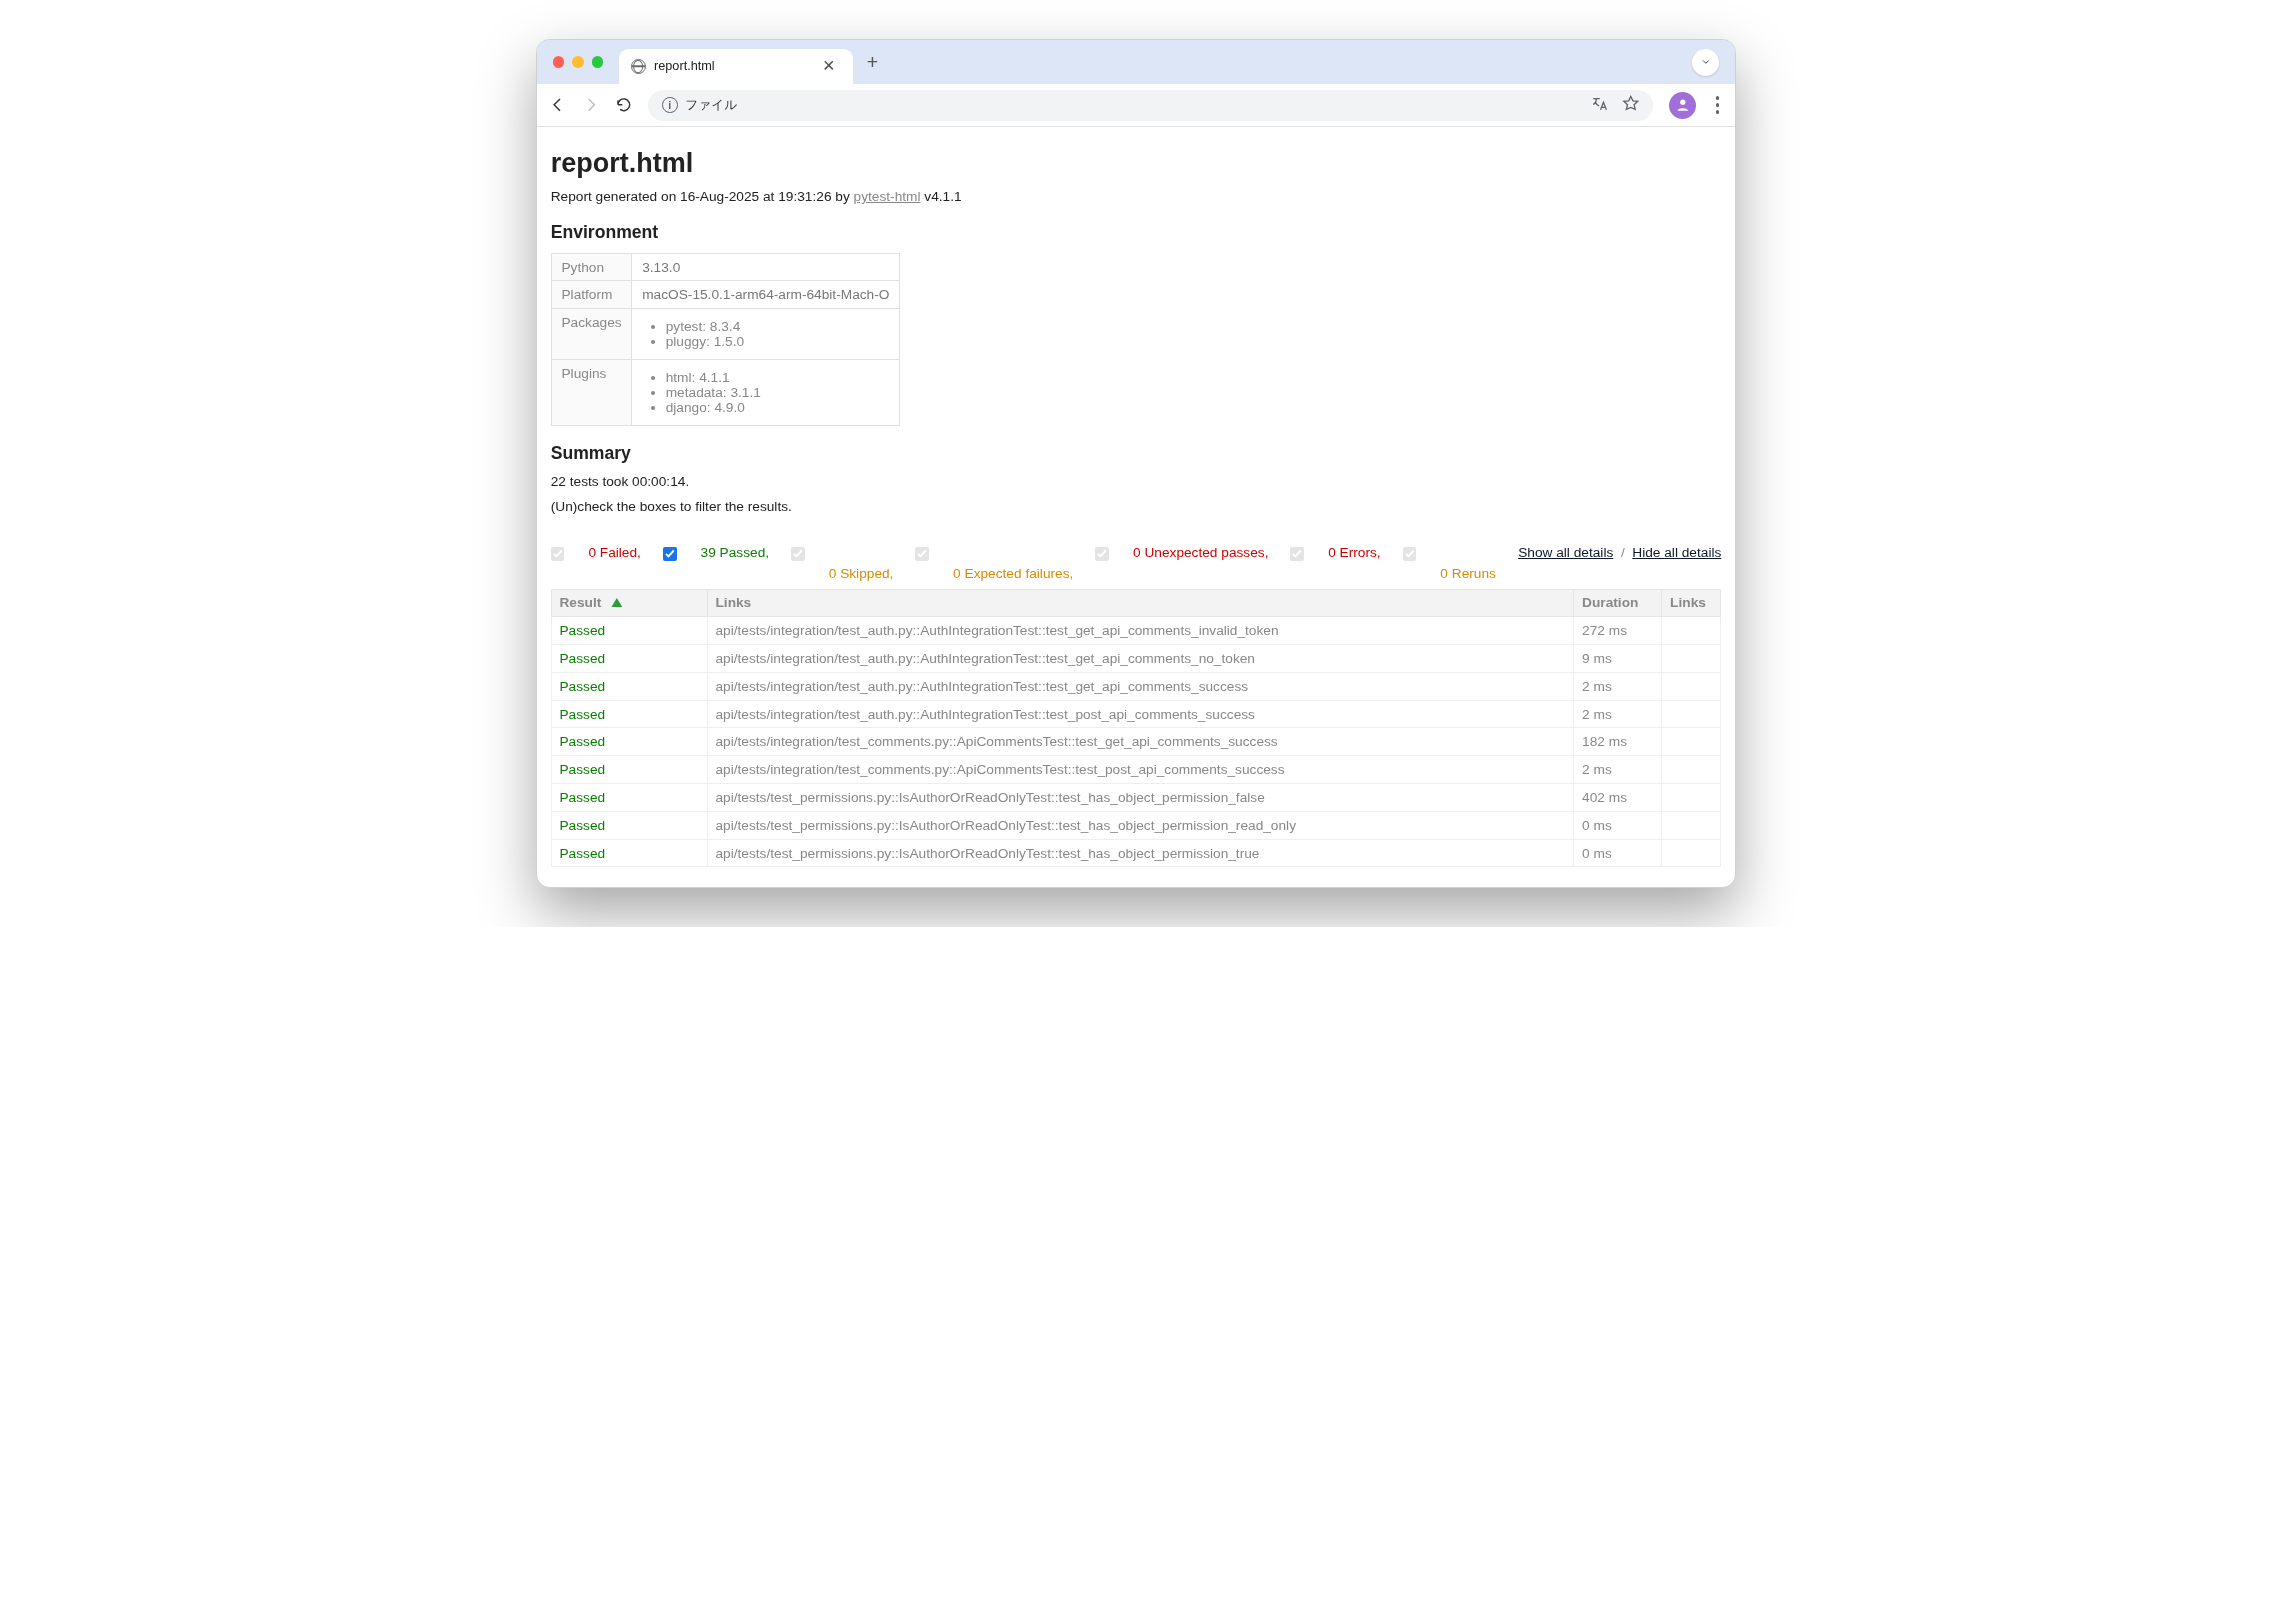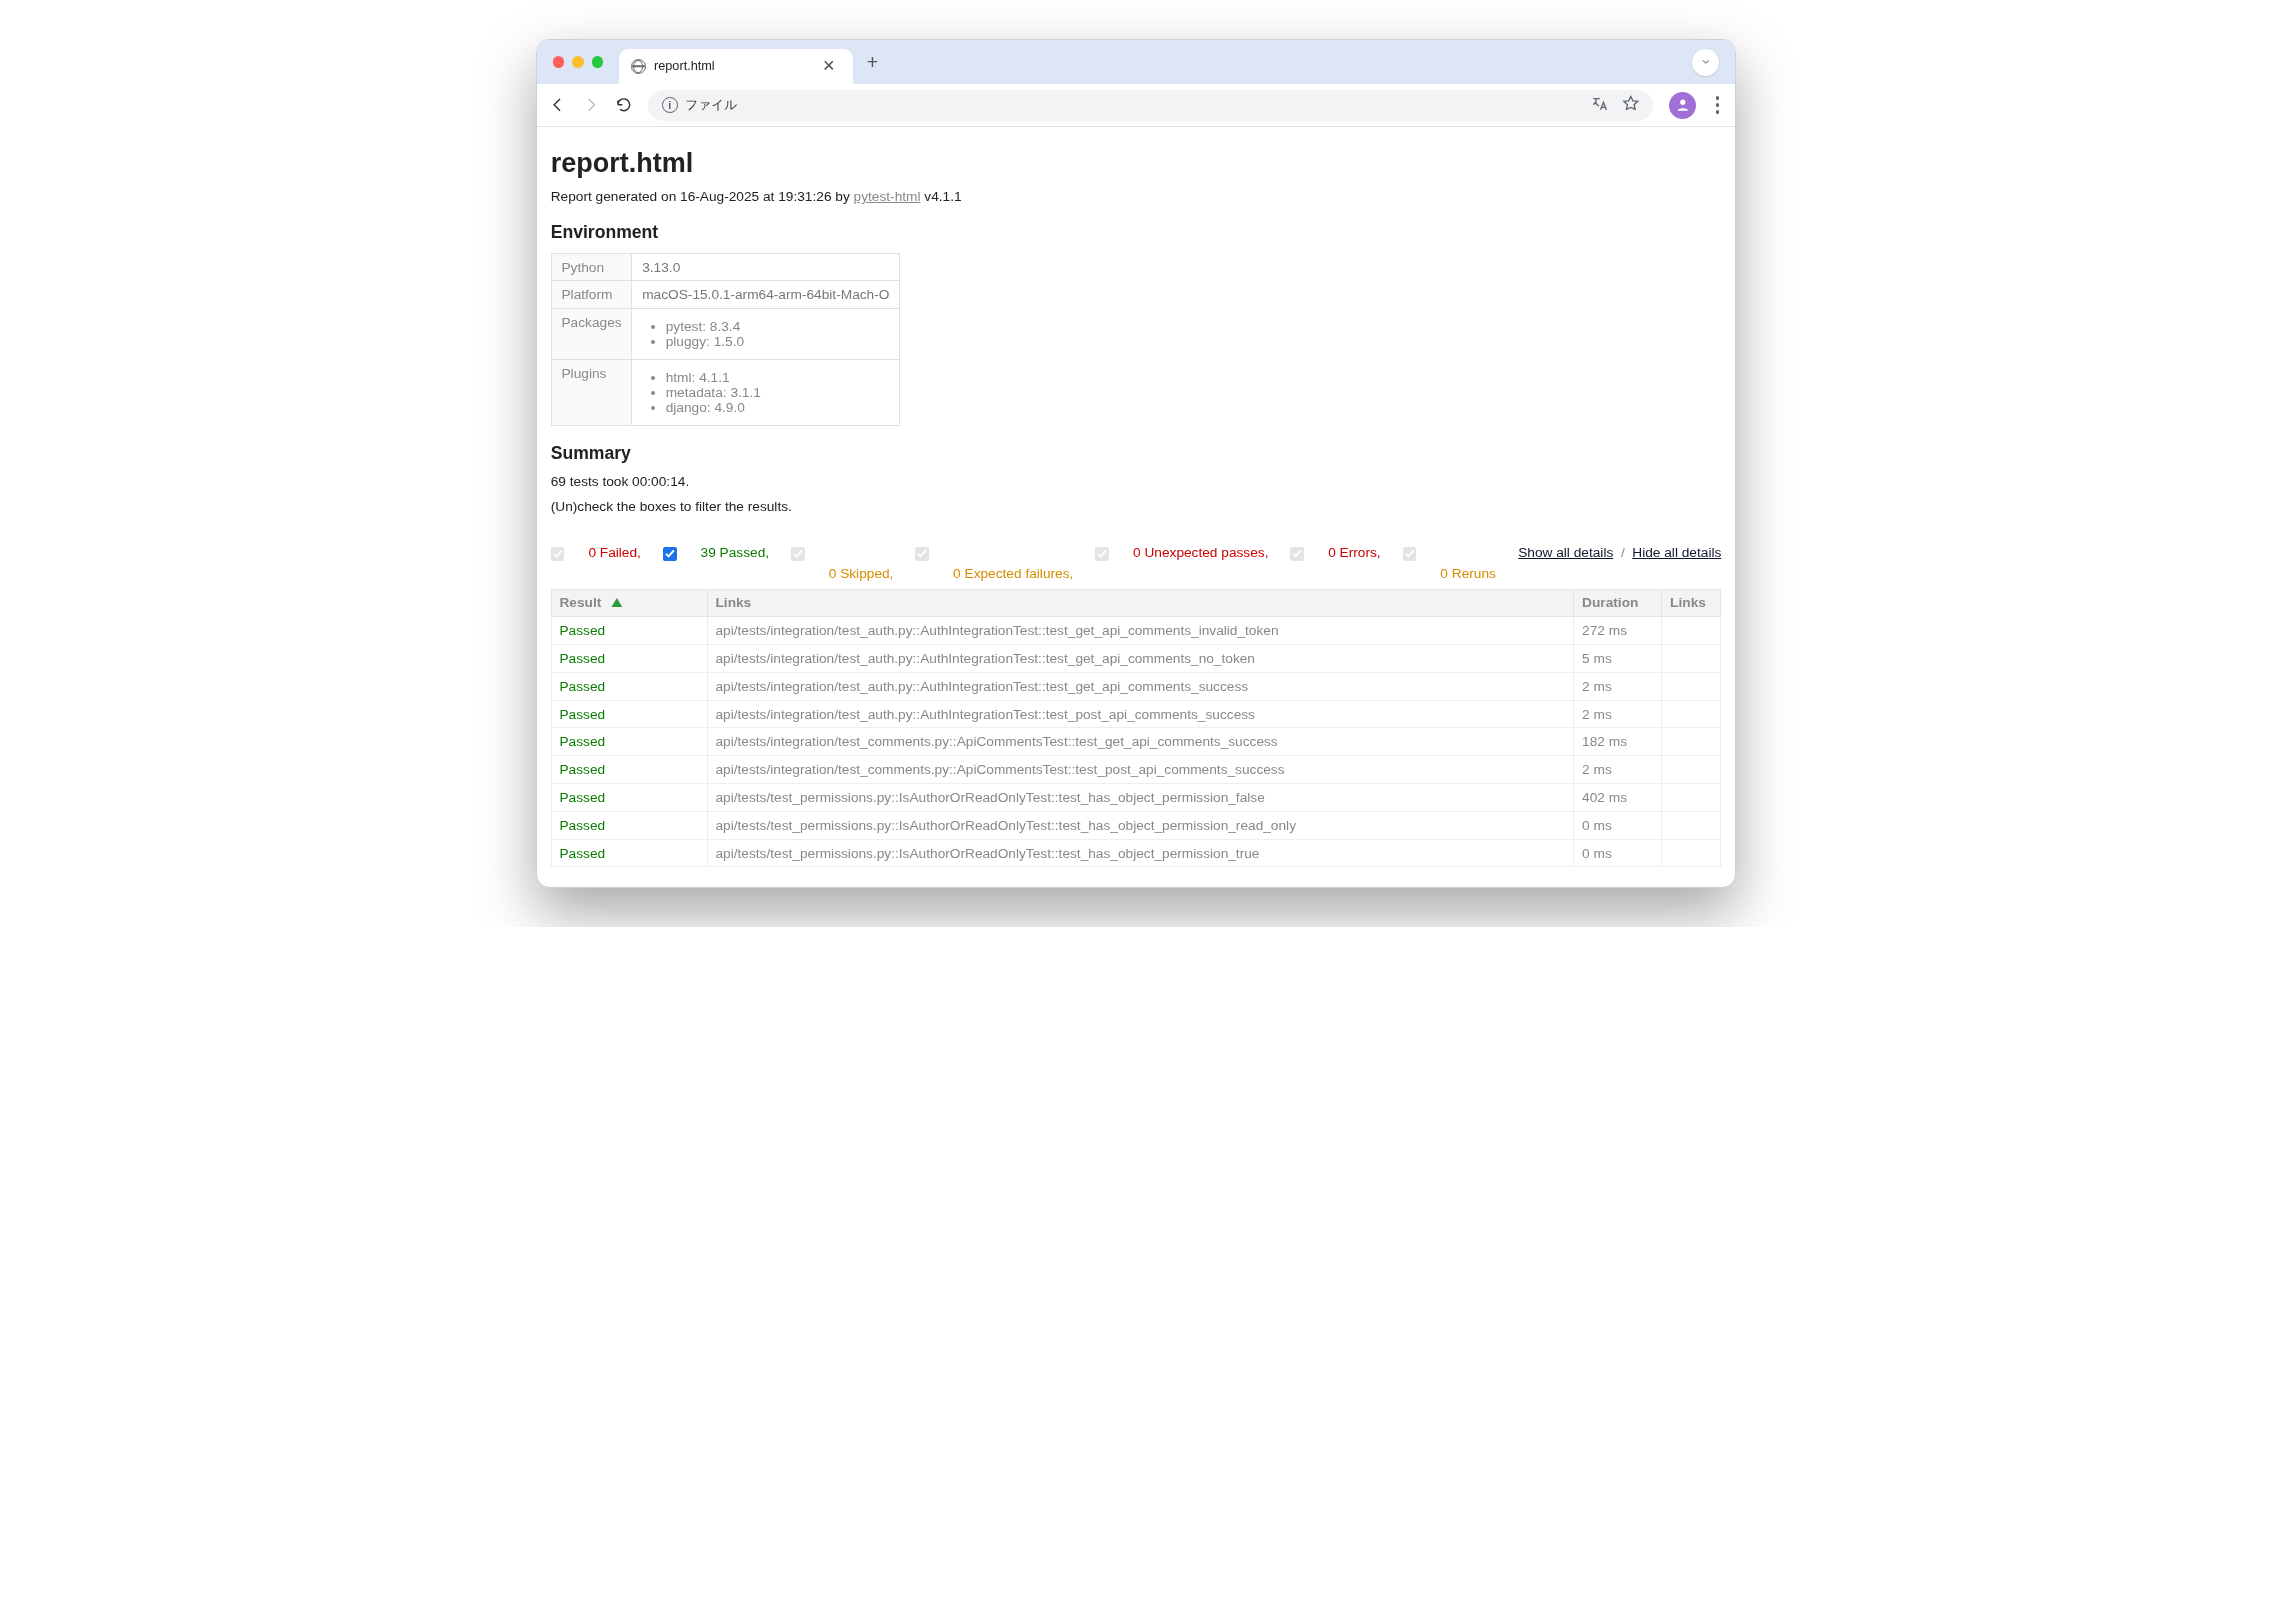--- a/index.html
+++ b/index.html
@@ -180,21 +180,21 @@
                 <li>html: 4.1.1</li>
                 <li>metadata: 3.1.1</li>
                 <li>django: 4.9.0</li>
               </ul>
             </td>
       </tr>
     </tbody>
       </table>
 
     <h2>Summary</h2>
-    <div class="summary-line">69 tests took 00:00:14.</div>
+    <div class="summary-line">22 tests took 00:00:14.</div>
     <div class="summary-line">(Un)check the boxes to filter the results.</div>
 
     <div class="filters">
       <span class="cb off">
           <svg viewBox="0 0 10 10">
             <path d="M1 5l2.5 2.5L9 1.5" stroke="#fff" stroke-width="2" fill="none"></path>
           </svg>
         </span>
       <span class="f-red">0 Failed,</span>
 
@@ -266,21 +266,21 @@
       <tbody id="results-body">
           <tr>
             <td class="result-cell">Passed</td>
             <td>api/tests/integration/test_auth.py::AuthIntegrationTest::test_get_api_comments_invalid_token</td>
             <td>272 ms</td>
             <td></td>
           </tr>
           <tr>
             <td class="result-cell">Passed</td>
             <td>api/tests/integration/test_auth.py::AuthIntegrationTest::test_get_api_comments_no_token</td>
-            <td>5 ms</td>
+            <td>9 ms</td>
             <td></td>
           </tr>
           <tr>
             <td class="result-cell">Passed</td>
             <td>api/tests/integration/test_auth.py::AuthIntegrationTest::test_get_api_comments_success</td>
             <td>2 ms</td>
             <td></td>
           </tr>
           <tr>
             <td class="result-cell">Passed</td>

